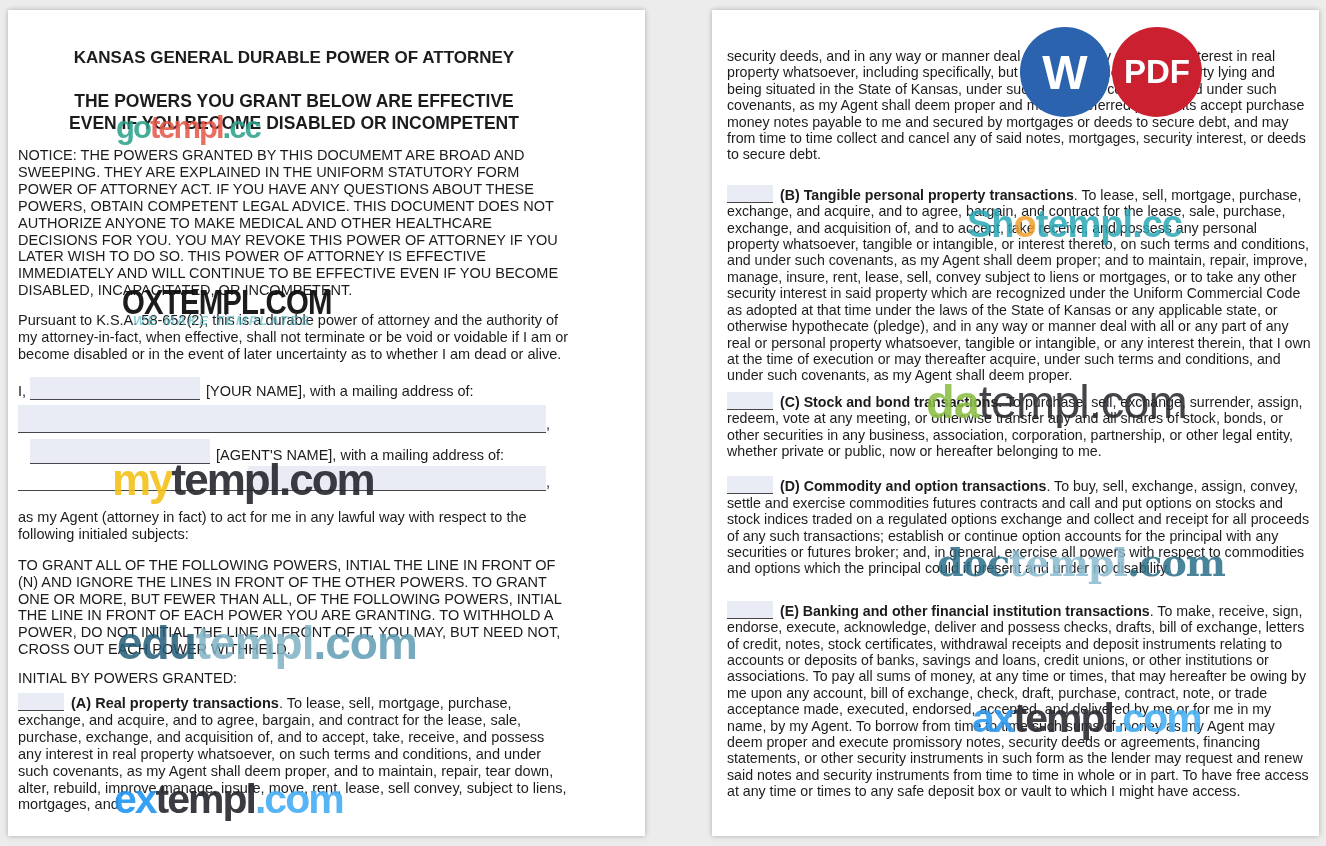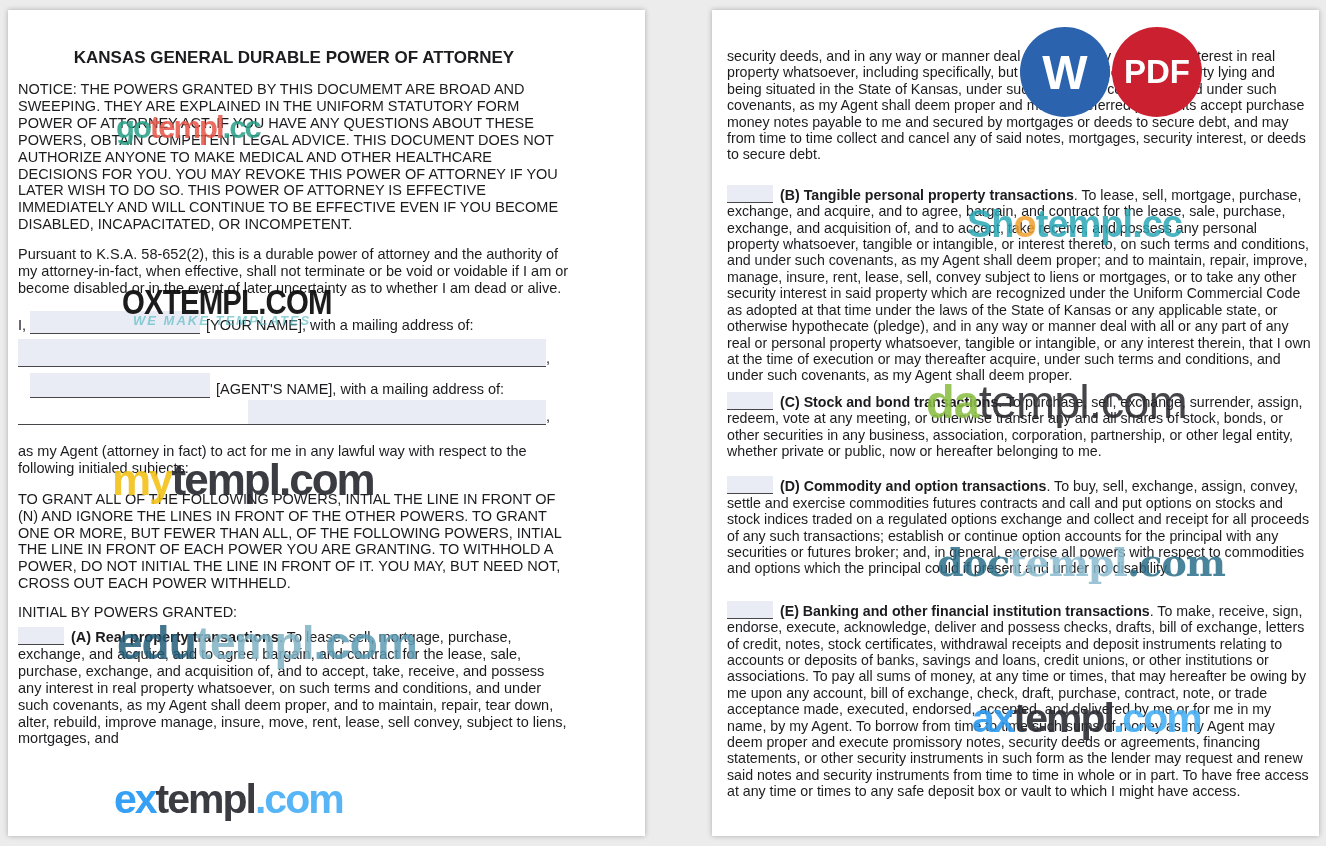--- a/index.html
+++ b/index.html
@@ -70,20 +70,21 @@
   }
   #badge-word{left:1020px;top:27px;font-size:48px;z-index:5;}
   #badge-pdf{left:1112px;top:27px;font-size:33px;letter-spacing:0px;}
 </style>
 </head>
 <body>
 
 <div class="page" id="left-page">
   <div class="doc">
     <p class="title">KANSAS GENERAL DURABLE POWER OF ATTORNEY</p>
+    <p class="subtitle"><span>THE POWERS YOU GRANT BELOW ARE EFFECTIVE</span><br><span>EVEN IF YOU BECOME DISABLED OR INCOMPETENT</span></p>
     <p class="notice">NOTICE: THE POWERS GRANTED BY THIS DOCUMEMT ARE BROAD AND SWEEPING. THEY ARE EXPLAINED IN THE UNIFORM STATUTORY FORM POWER OF ATTORNEY ACT. IF YOU HAVE ANY QUESTIONS ABOUT THESE POWERS, OBTAIN COMPETENT LEGAL ADVICE. THIS DOCUMENT DOES NOT AUTHORIZE ANYONE TO MAKE MEDICAL AND OTHER HEALTHCARE DECISIONS FOR YOU. YOU MAY REVOKE THIS POWER OF ATTORNEY IF YOU LATER WISH TO DO SO. THIS POWER OF ATTORNEY IS EFFECTIVE IMMEDIATELY AND WILL CONTINUE TO BE EFFECTIVE EVEN IF YOU BECOME DISABLED, INCAPACITATED, OR INCOMPETENT.</p>
     <p class="pursuant">Pursuant to K.S.A. 58-652(2), this is a durable power of attorney and the authority of my attorney-in-fact, when effective, shall not terminate or be void or voidable if I am or become disabled or in the event of later uncertainty as to whether I am dead or alive.</p>
     <p class="iline">
       <span>I,</span><span class="blank-name" style="background: rgb(233, 235, 245);"></span><span>[YOUR NAME], with a mailing address of:</span>
     </p>
     <p class="addr-line">
       <span class="addr-box" style="background: rgb(233, 235, 245);"></span><span>,</span>
     </p>
     <p class="agent-line">
       <span class="blank-agent" style="background: rgb(233, 235, 245);"></span><span>[AGENT'S NAME], with a mailing address of:</span>

